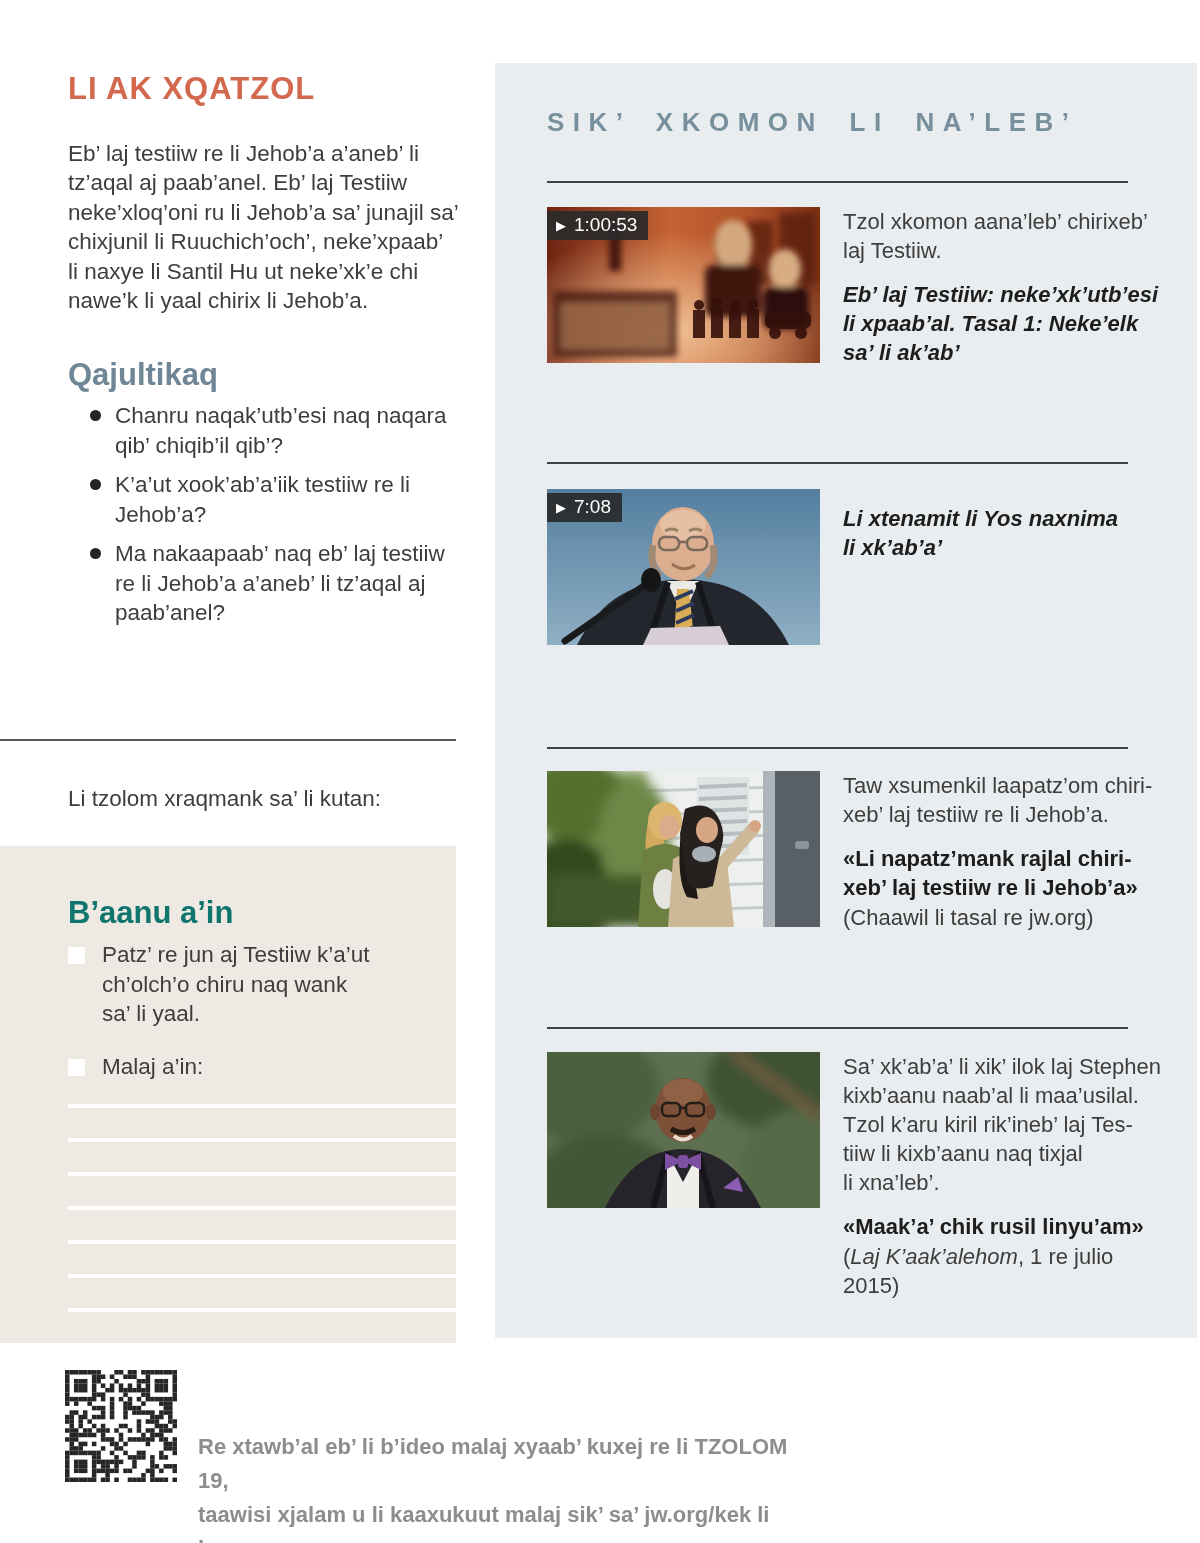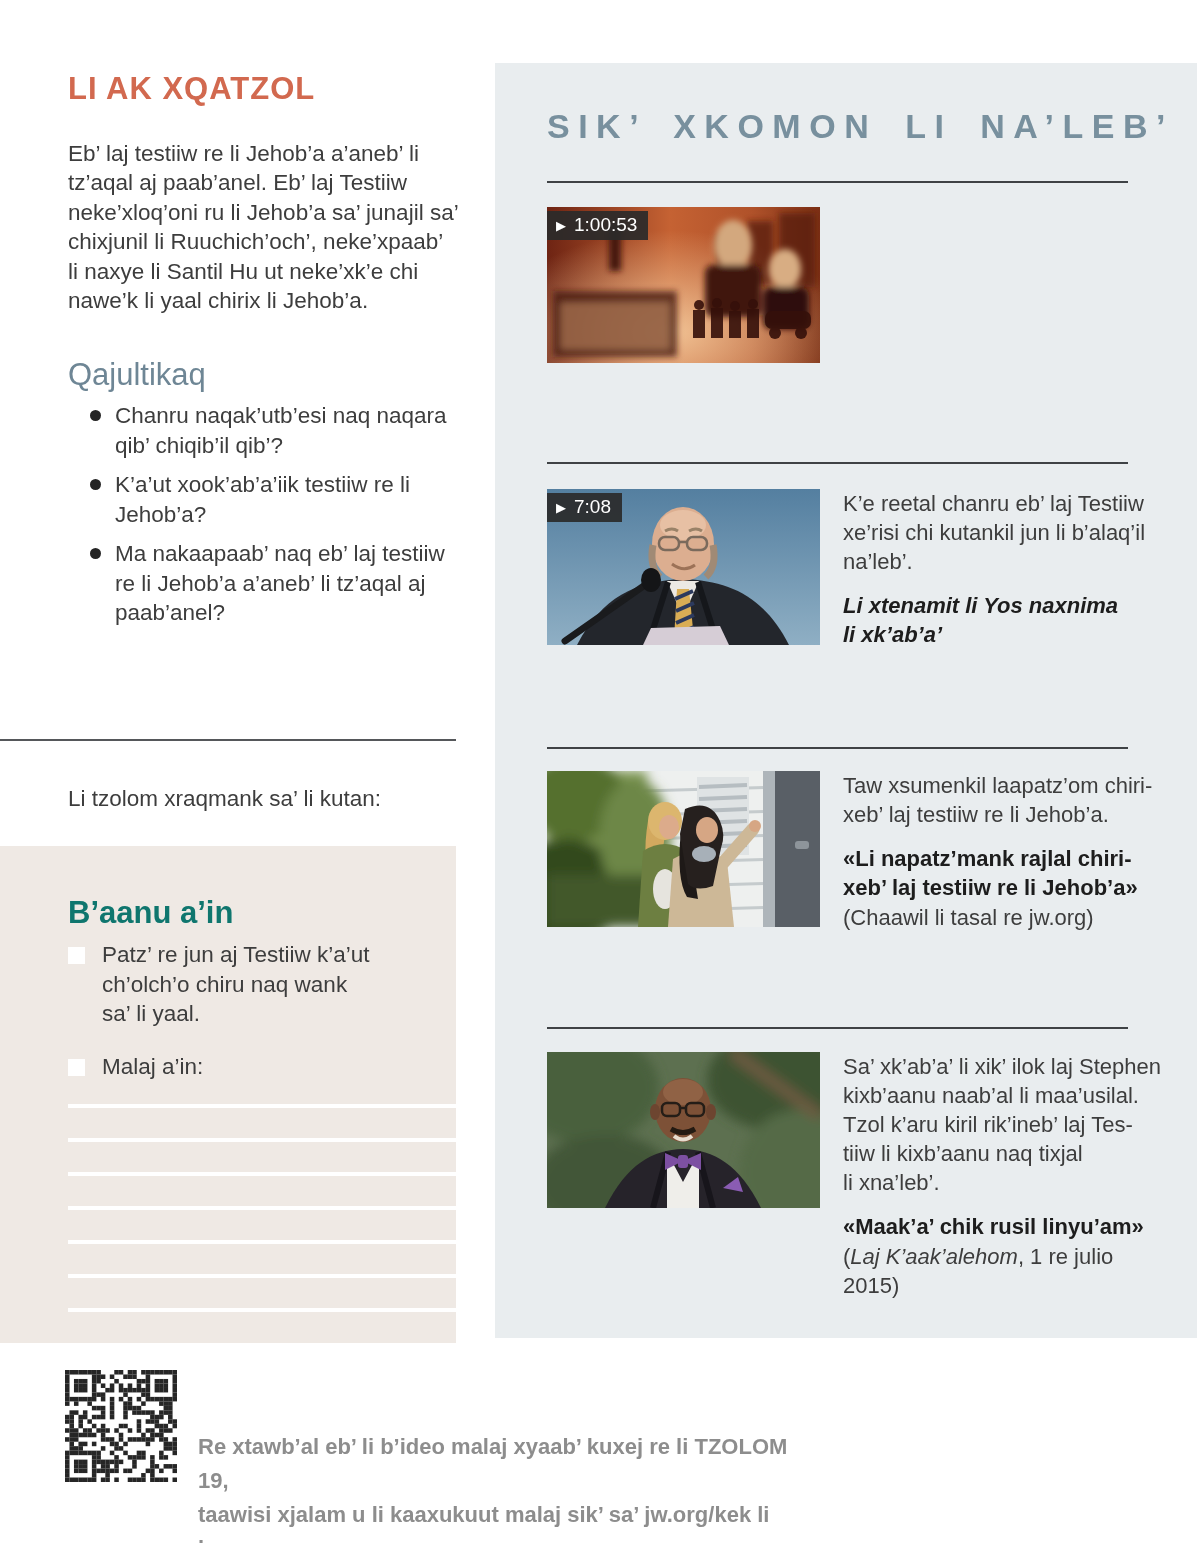--- a/index.html
+++ b/index.html
@@ -4,41 +4,41 @@
 <style>
   html,body{margin:0;padding:0;background:#ffffff;}
   body{font-family:"Liberation Sans","DejaVu Sans",sans-serif;color:#3d3d3d;}
   .page{position:relative;width:1200px;height:1543px;background:#fff;overflow:hidden;padding-left:44px;}
   .pre{white-space:pre-line;}
 
   
   .main-title{position:absolute;left:68px;top:50px;font-size:31px;font-weight:700;
     letter-spacing:1px;color:#d2694f;}
   .intro{position:absolute;left:68px;top:116px;width:430px;font-size:22.5px;line-height:29.5px;}
-  .review-title{position:absolute;left:68px;top:331px;font-size:31px;font-weight:400;color:#6e8695;}
+  .review-title{position:absolute;left:68px;top:331px;font-size:31px;font-weight:700;color:#6e8695;}
   .bullets{position:absolute;left:90px;top:401px;width:400px;margin:0;padding:0;list-style:none;}
   .bullets li{display:flex;margin:0 0 10px 0;font-size:22.5px;line-height:29.5px;}
   .bullets .dot{flex:none;width:11px;height:11px;border-radius:50%;background:#242424;
     margin:9px 14px 0 0;}
   .left-divider{position:absolute;left:0;top:739px;width:456px;height:2px;background:#55575a;}
   .completion-label{position:absolute;left:68px;top:761px;font-size:22.5px;line-height:29px;}
 
   
   .callout{position:absolute;left:0;top:846px;width:456px;height:497px;background:#efe9e4;}
   .callout-title{position:absolute;left:68px;top:23px;font-size:31px;font-weight:700;color:#0f766e;}
   .check-row{position:absolute;left:68px;display:flex;width:370px;}
   .check-row .box{flex:none;width:17px;height:17px;background:#fff;margin:7px 17px 0 0;}
   .check-row .txt{font-size:22.5px;line-height:29.5px;}
   .check-row-1{top:94px;}
   .check-row-2{top:206px;}
   .wline{position:absolute;left:68px;width:388px;height:4px;background:#fff;}
 
   
   .panel{position:absolute;left:495px;top:63px;width:702px;height:1275px;background:#e9edef;}
-  .panel-title{position:absolute;left:52px;top:44px;font-size:34px;font-weight:700;
+  .panel-title{position:absolute;left:52px;top:44px;font-size:26px;font-weight:700;
     letter-spacing:8.5px;word-spacing:10px;color:#78909e;white-space:nowrap;}
   .rule{position:absolute;left:52px;width:581px;height:2px;background:#3f4245;}
   .rule-1{top:118px;} .rule-2{top:399px;} .rule-3{top:684px;} .rule-4{top:964px;}
   .media-row{position:absolute;left:52px;display:flex;width:630px;}
   .row-1{top:144px;} .row-2{top:426px;} .row-3{top:708px;} .row-4{top:989px;}
   .thumb{position:relative;flex:none;width:273px;height:156px;overflow:hidden;background:#888;}
   .thumb svg{display:block;}
   .badge{position:absolute;left:0;top:4px;display:flex;align-items:center;gap:8px;
     background:rgba(42,42,42,.92);color:#fff;font-size:19px;padding:3px 11px 4px 9px;}
   .badge .play{font-size:13px;line-height:1;}
@@ -177,20 +177,27 @@
             <rect x="218" y="104" width="46" height="18" rx="7"></rect>
             <circle cx="228" cy="126" r="6"></circle>
               <circle cx="254" cy="126" r="6"></circle>
           </g>
         </svg>
         <div class="badge">
           <span class="play">▶</span>
           <span>1:00:53</span>
         </div>
       </div>
+      <div class="row-text">
+        <p class="row-desc pre">Tzol xkomon aana’leb’ chirixeb’
+laj Testiiw.</p>
+        <p class="row-title pre">Eb’ laj Testiiw: neke’xk’utb’esi
+li xpaab’al. Tasal 1: Neke’elk
+sa’ li ak’ab’</p>
+      </div>
     </div>
 
     <div class="media-row row-2">
       <div class="thumb">
         <svg width="273" height="156" viewBox="0 0 273 156">
           <defs>
             <linearGradient id="t2a" x1="0" y1="0" x2="0" y2="1">
               <stop offset="0" stop-color="#547fa0"></stop>
                 <stop offset="1" stop-color="#8fafc4"></stop>
             </linearGradient>
@@ -222,23 +229,20 @@
           <path d="M96,156 L182,156 L173,137 L104,139 Z" fill="#d6cdd6"></path>
           <line x1="18" y1="152" x2="98" y2="96" stroke="#1a1b1d" stroke-width="7" stroke-linecap="round"></line>
           <ellipse cx="104" cy="91" rx="10" ry="12" fill="#141517"></ellipse>
         </svg>
         <div class="badge">
           <span class="play">▶</span>
           <span>7:08</span>
         </div>
       </div>
       <div class="row-text">
-        <p class="row-desc pre">K’e reetal chanru eb’ laj Testiiw
-xe’risi chi kutankil jun li b’alaq’il
-na’leb’.</p>
         <p class="row-title pre">Li xtenamit li Yos naxnima
 li xk’ab’a’</p>
       </div>
     </div>
 
     <div class="media-row row-3">
       <div class="thumb">
         <svg width="273" height="156" viewBox="0 0 273 156">
           <rect width="273" height="156" fill="#eef0ef"></rect>
           <g stroke="#c5cbcd" stroke-width="3">

